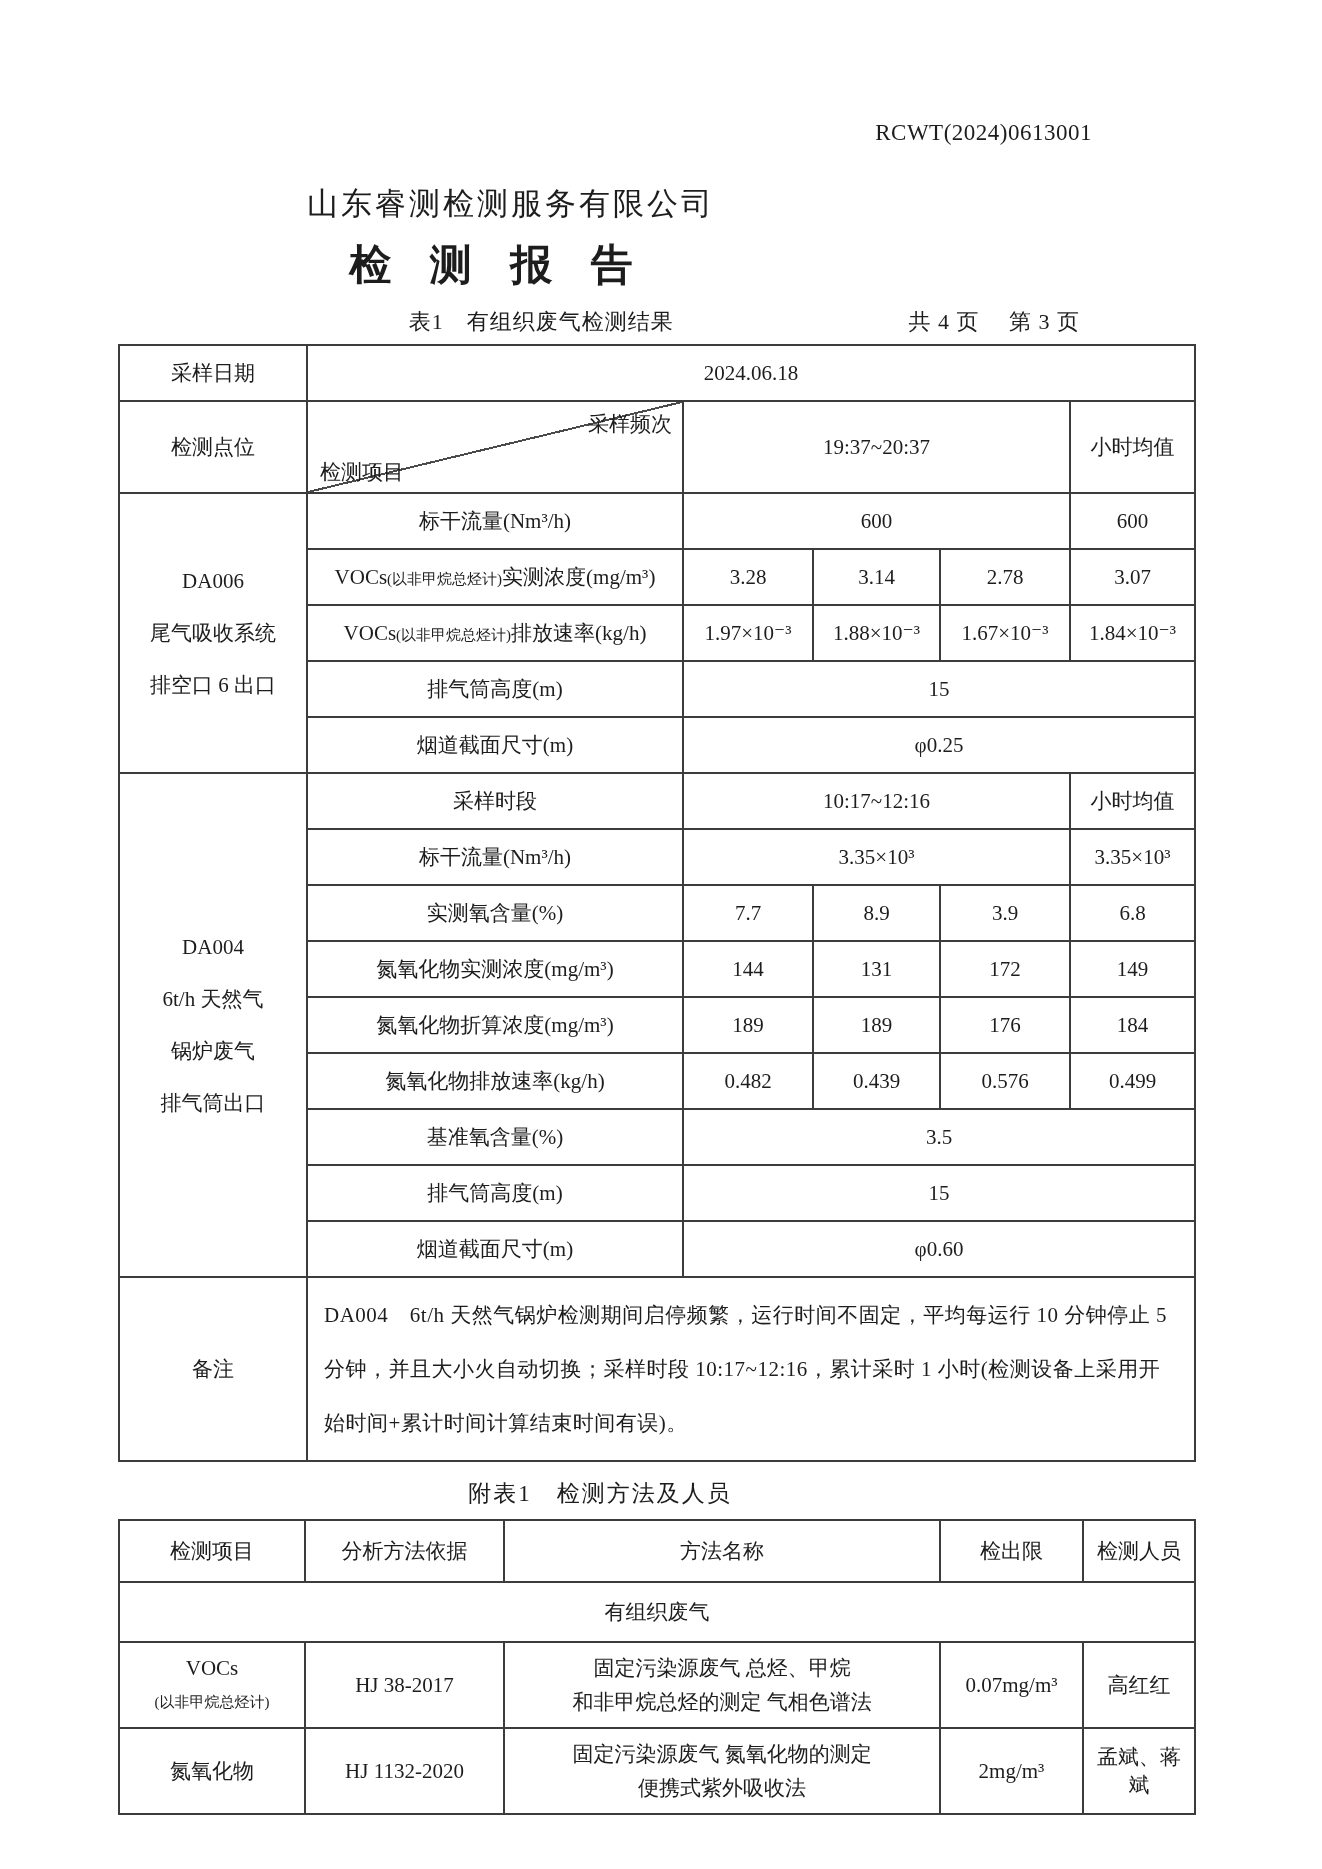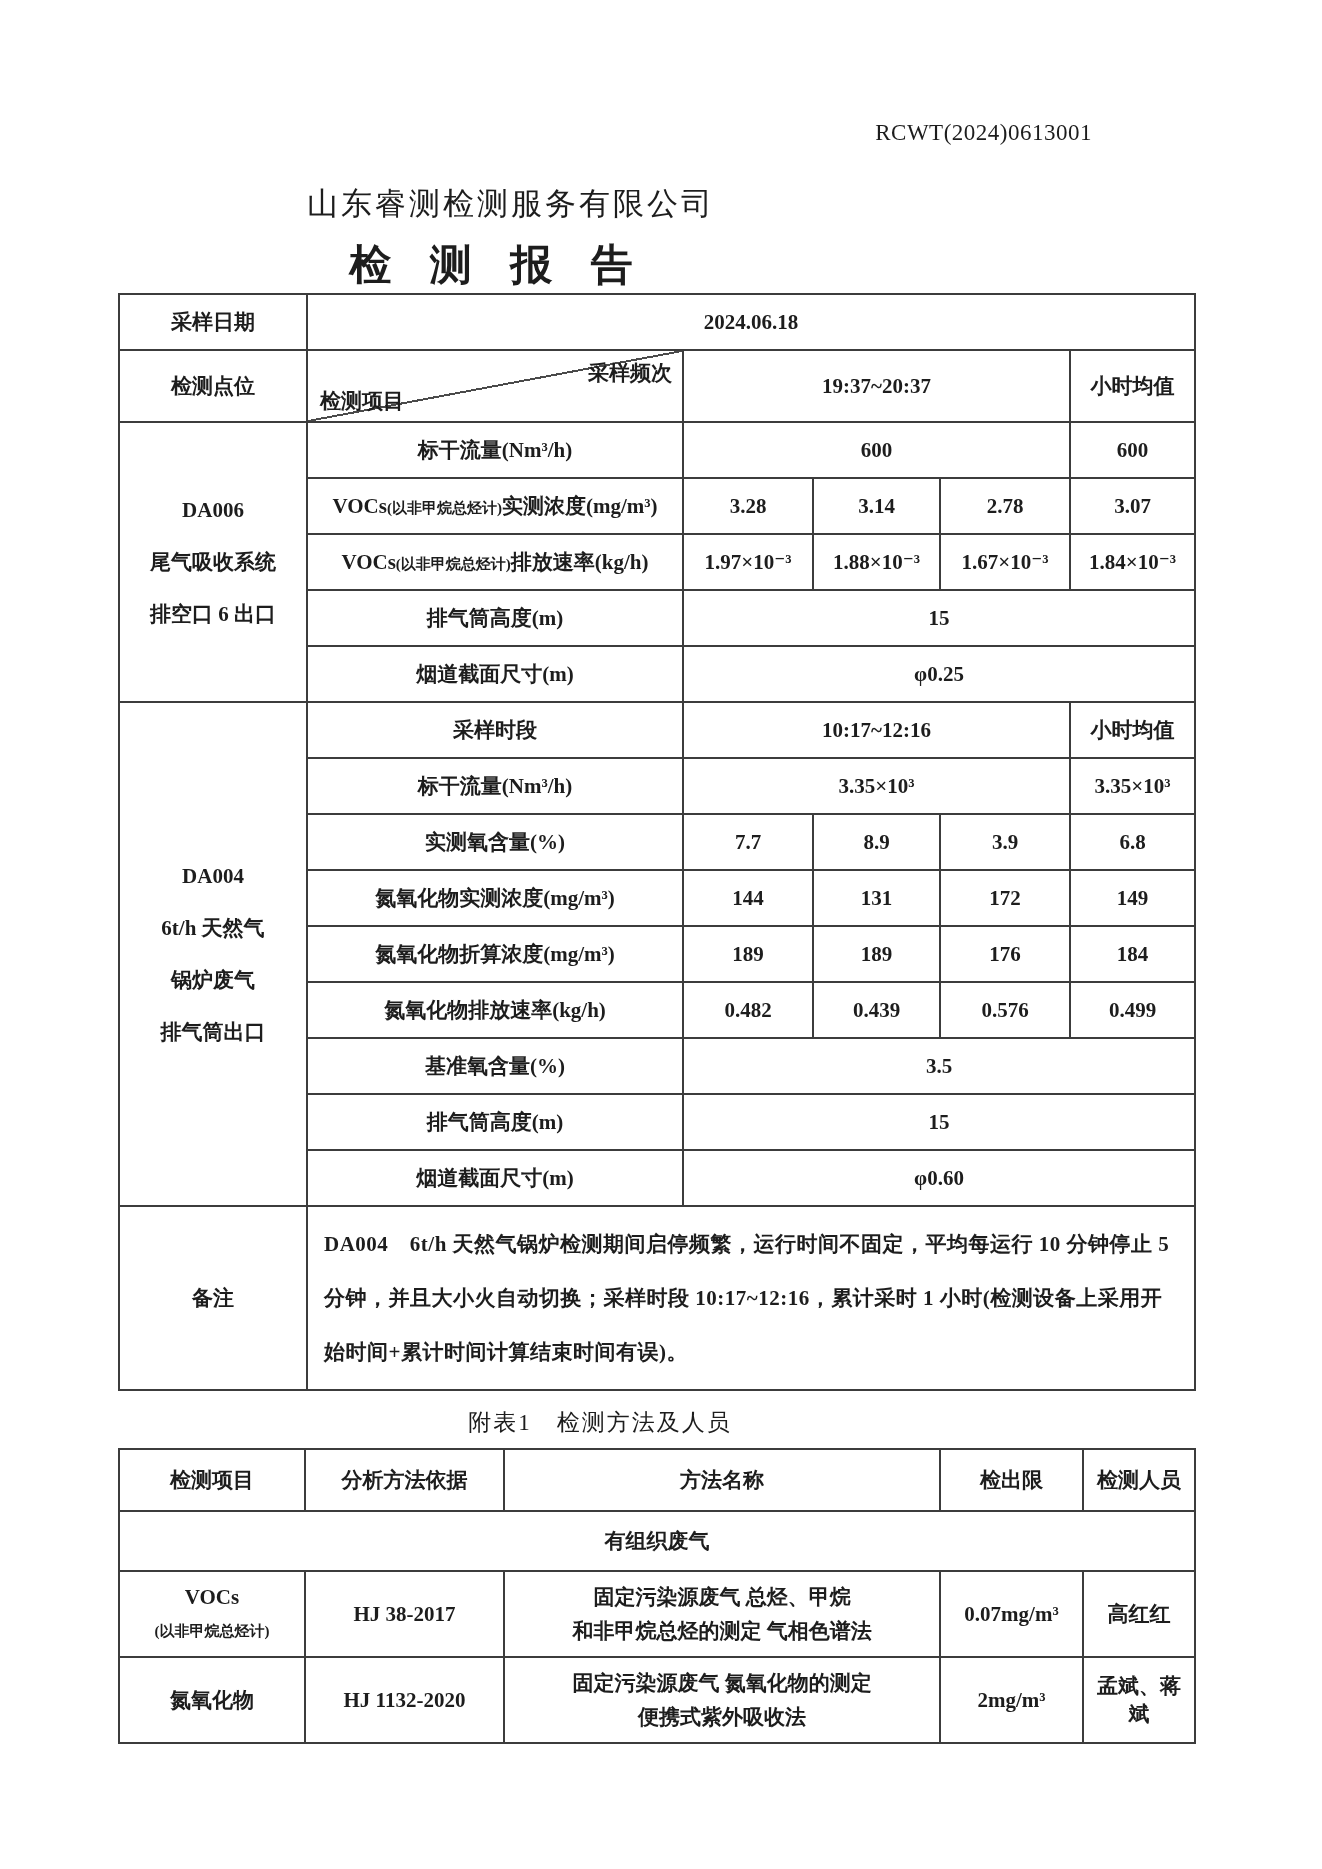--- a/index.html
+++ b/index.html
@@ -30,37 +30,36 @@
     margin:14px 128px 5px 118px;height:32px;
     font-size:22px;
   }
   .caption{position:absolute;left:44%;transform:translateX(-50%);letter-spacing:1px;}
   .pagination{position:absolute;right:0;letter-spacing:1px;}
   .doc-table{
     margin-left:118px;
     width:1076px;
     border-collapse:collapse;table-layout:fixed;
     font-size:21px;
-    font-weight:bold;
   }
   .doc-table td{
     border:2px solid #3c3c3c;
     text-align:center;vertical-align:middle;
     padding:2px 6px;height:50px;color:#1d1d1d;
     overflow:hidden;
   }
   #table1 tr:nth-child(2) td{height:66px;}
   .small{font-size:15px;}
   td.site div{line-height:52px;}
   td.remark{
     text-align:left;padding:10px 16px;line-height:54px;
     letter-spacing:.5px;
   }
   td.diagonal{
-    position:relative;padding:2px;
+    position:relative;padding:12px;
     background:linear-gradient(to bottom right,
       transparent calc(50% - 1px),
       #4a4a4a calc(50% - 1px),
       #4a4a4a calc(50% + 1px),
       transparent calc(50% + 1px));
   }
   .diag-top{position:absolute;top:8px;right:10px;}
   .diag-bottom{position:absolute;bottom:6px;left:12px;}
   .caption2{
     margin-top:16px;
@@ -95,20 +94,24 @@
 </style>
 </head>
 <body>
 
 <div class="page">
 
   <div class="report-no">RCWT(2024)0613001</div>
   <div class="company">山东睿测检测服务有限公司</div>
   <div class="title">检 测 报 告</div>
 
+  <div class="caption-row">
+    <span class="caption">表1　有组织废气检测结果</span>
+    <span class="pagination">共 4 页　 第 3 页</span>
+  </div>
 
   <table id="table1" class="doc-table">
     <colgroup>
       <col style="width:188px">
         <col style="width:376px">
         <col style="width:130px">
       <col style="width:127px">
         <col style="width:130px">
         <col style="width:125px">
     </colgroup>

